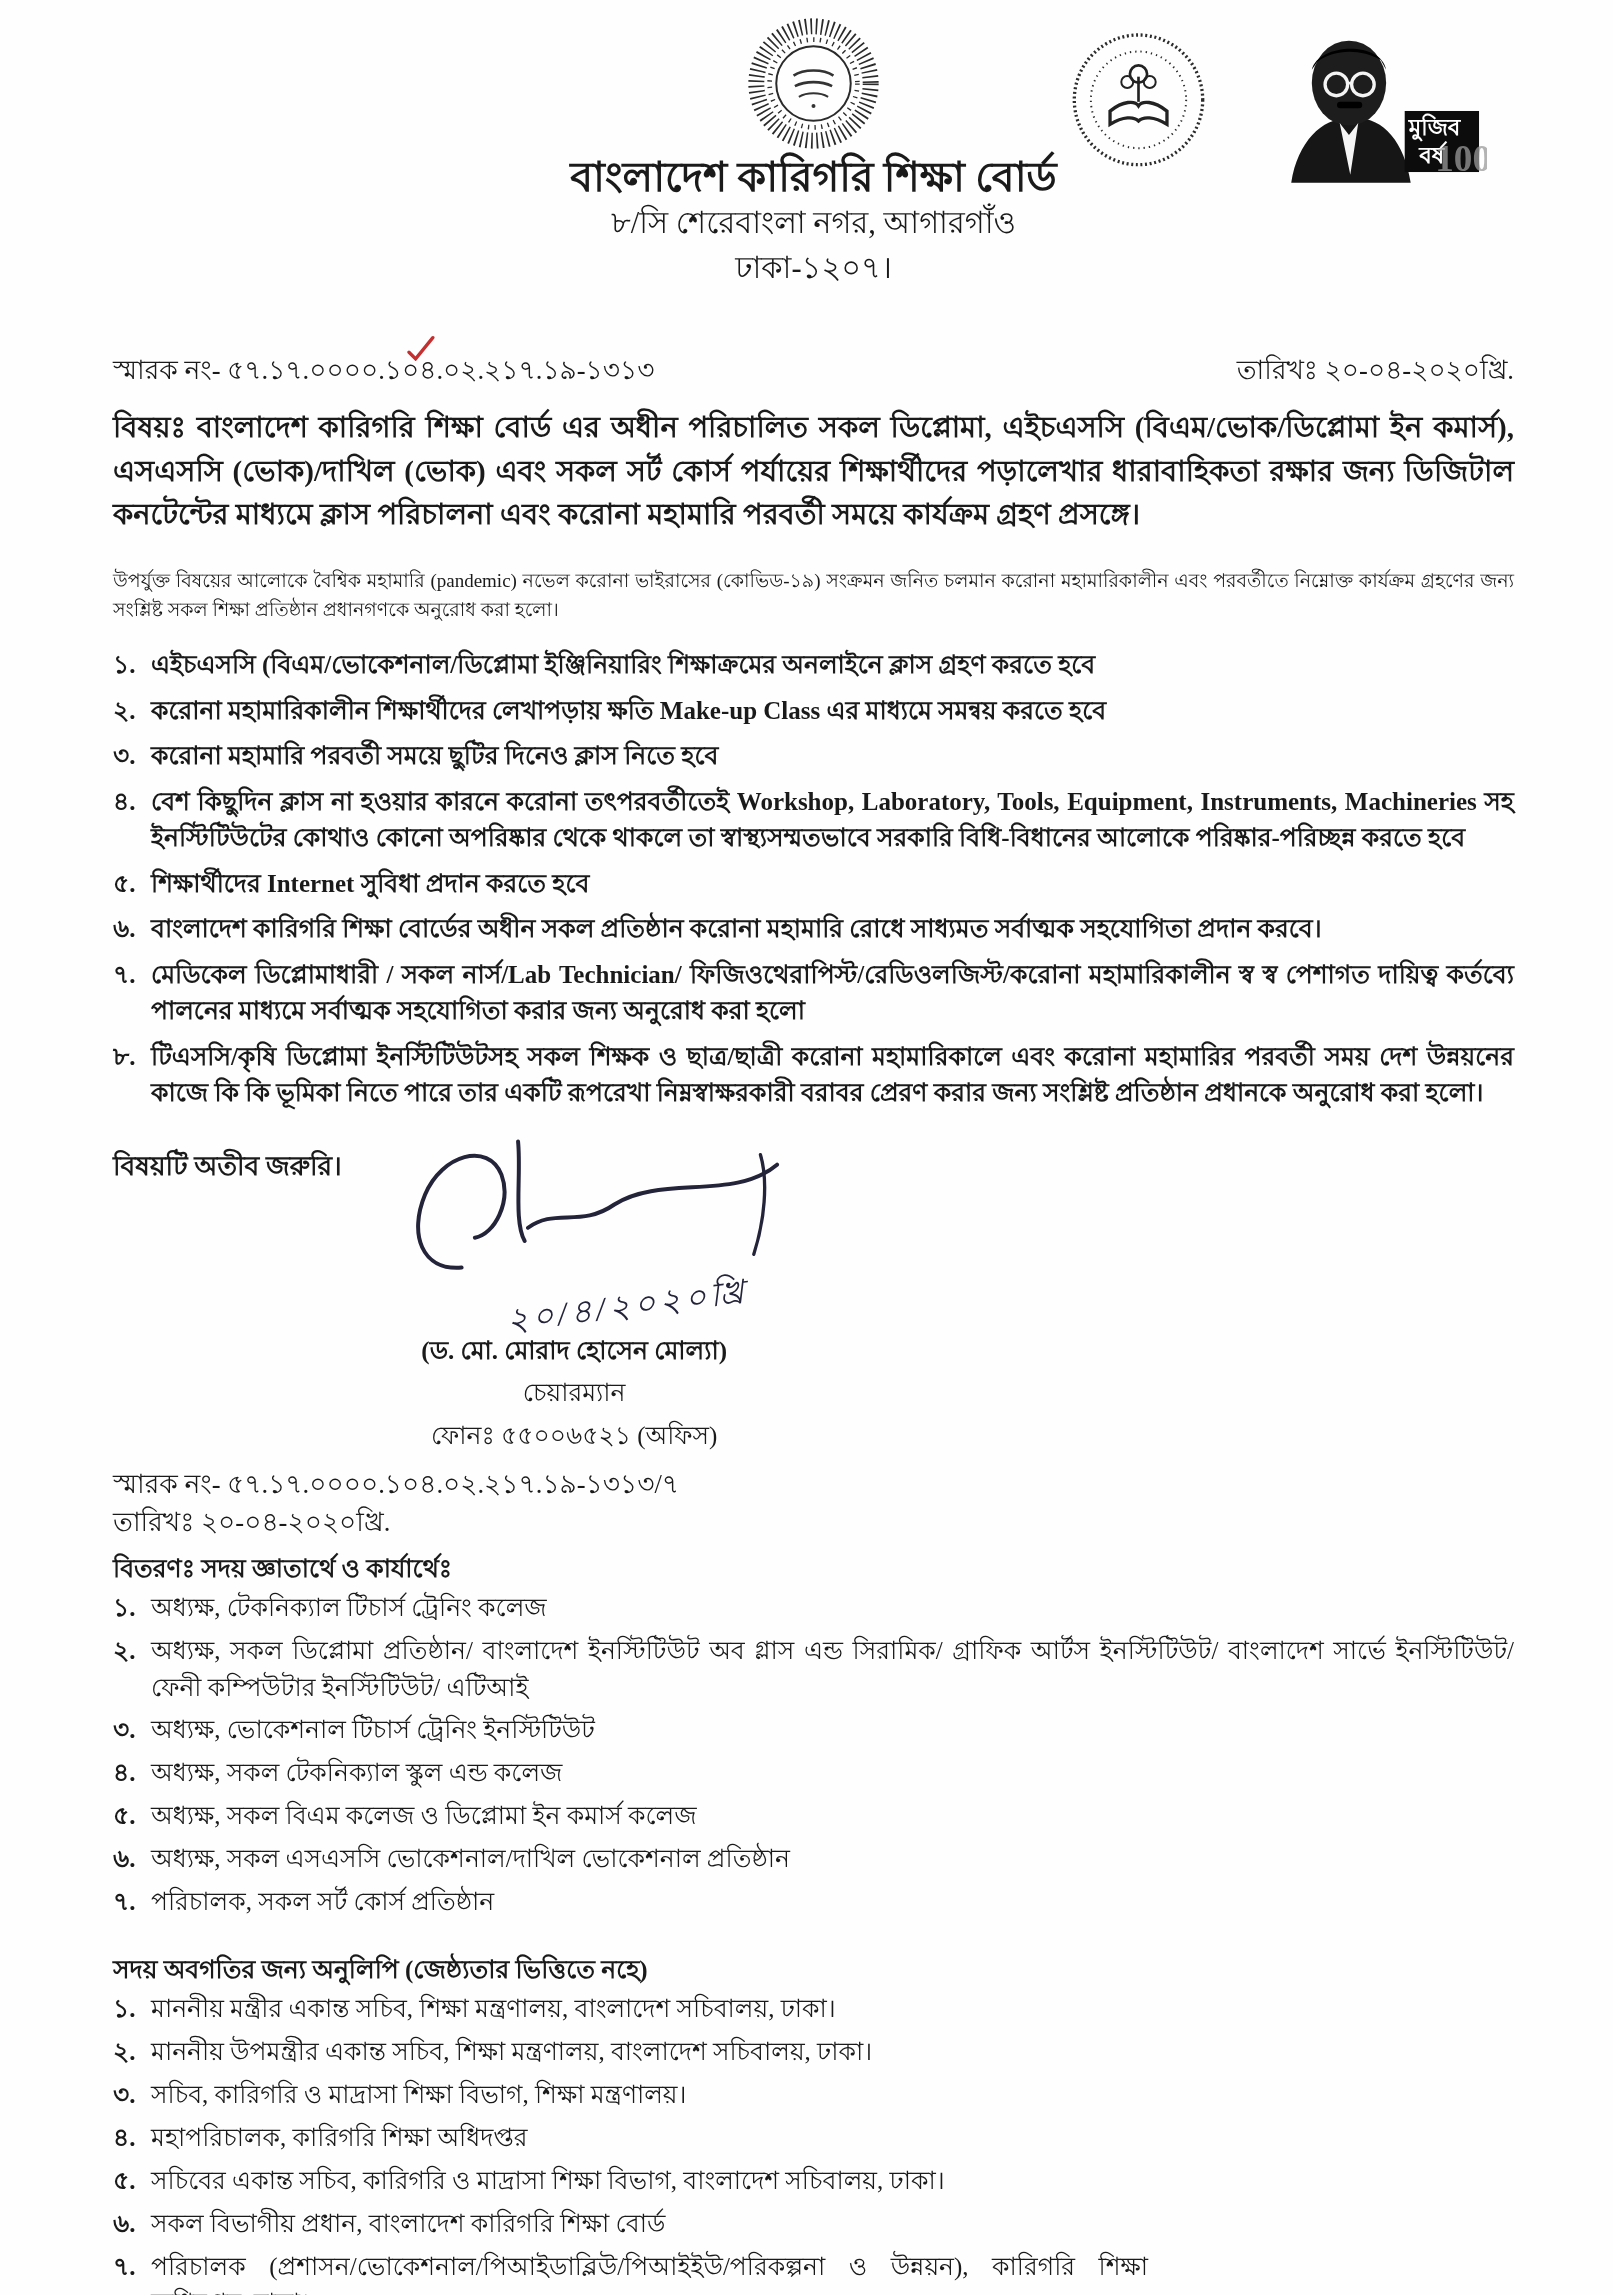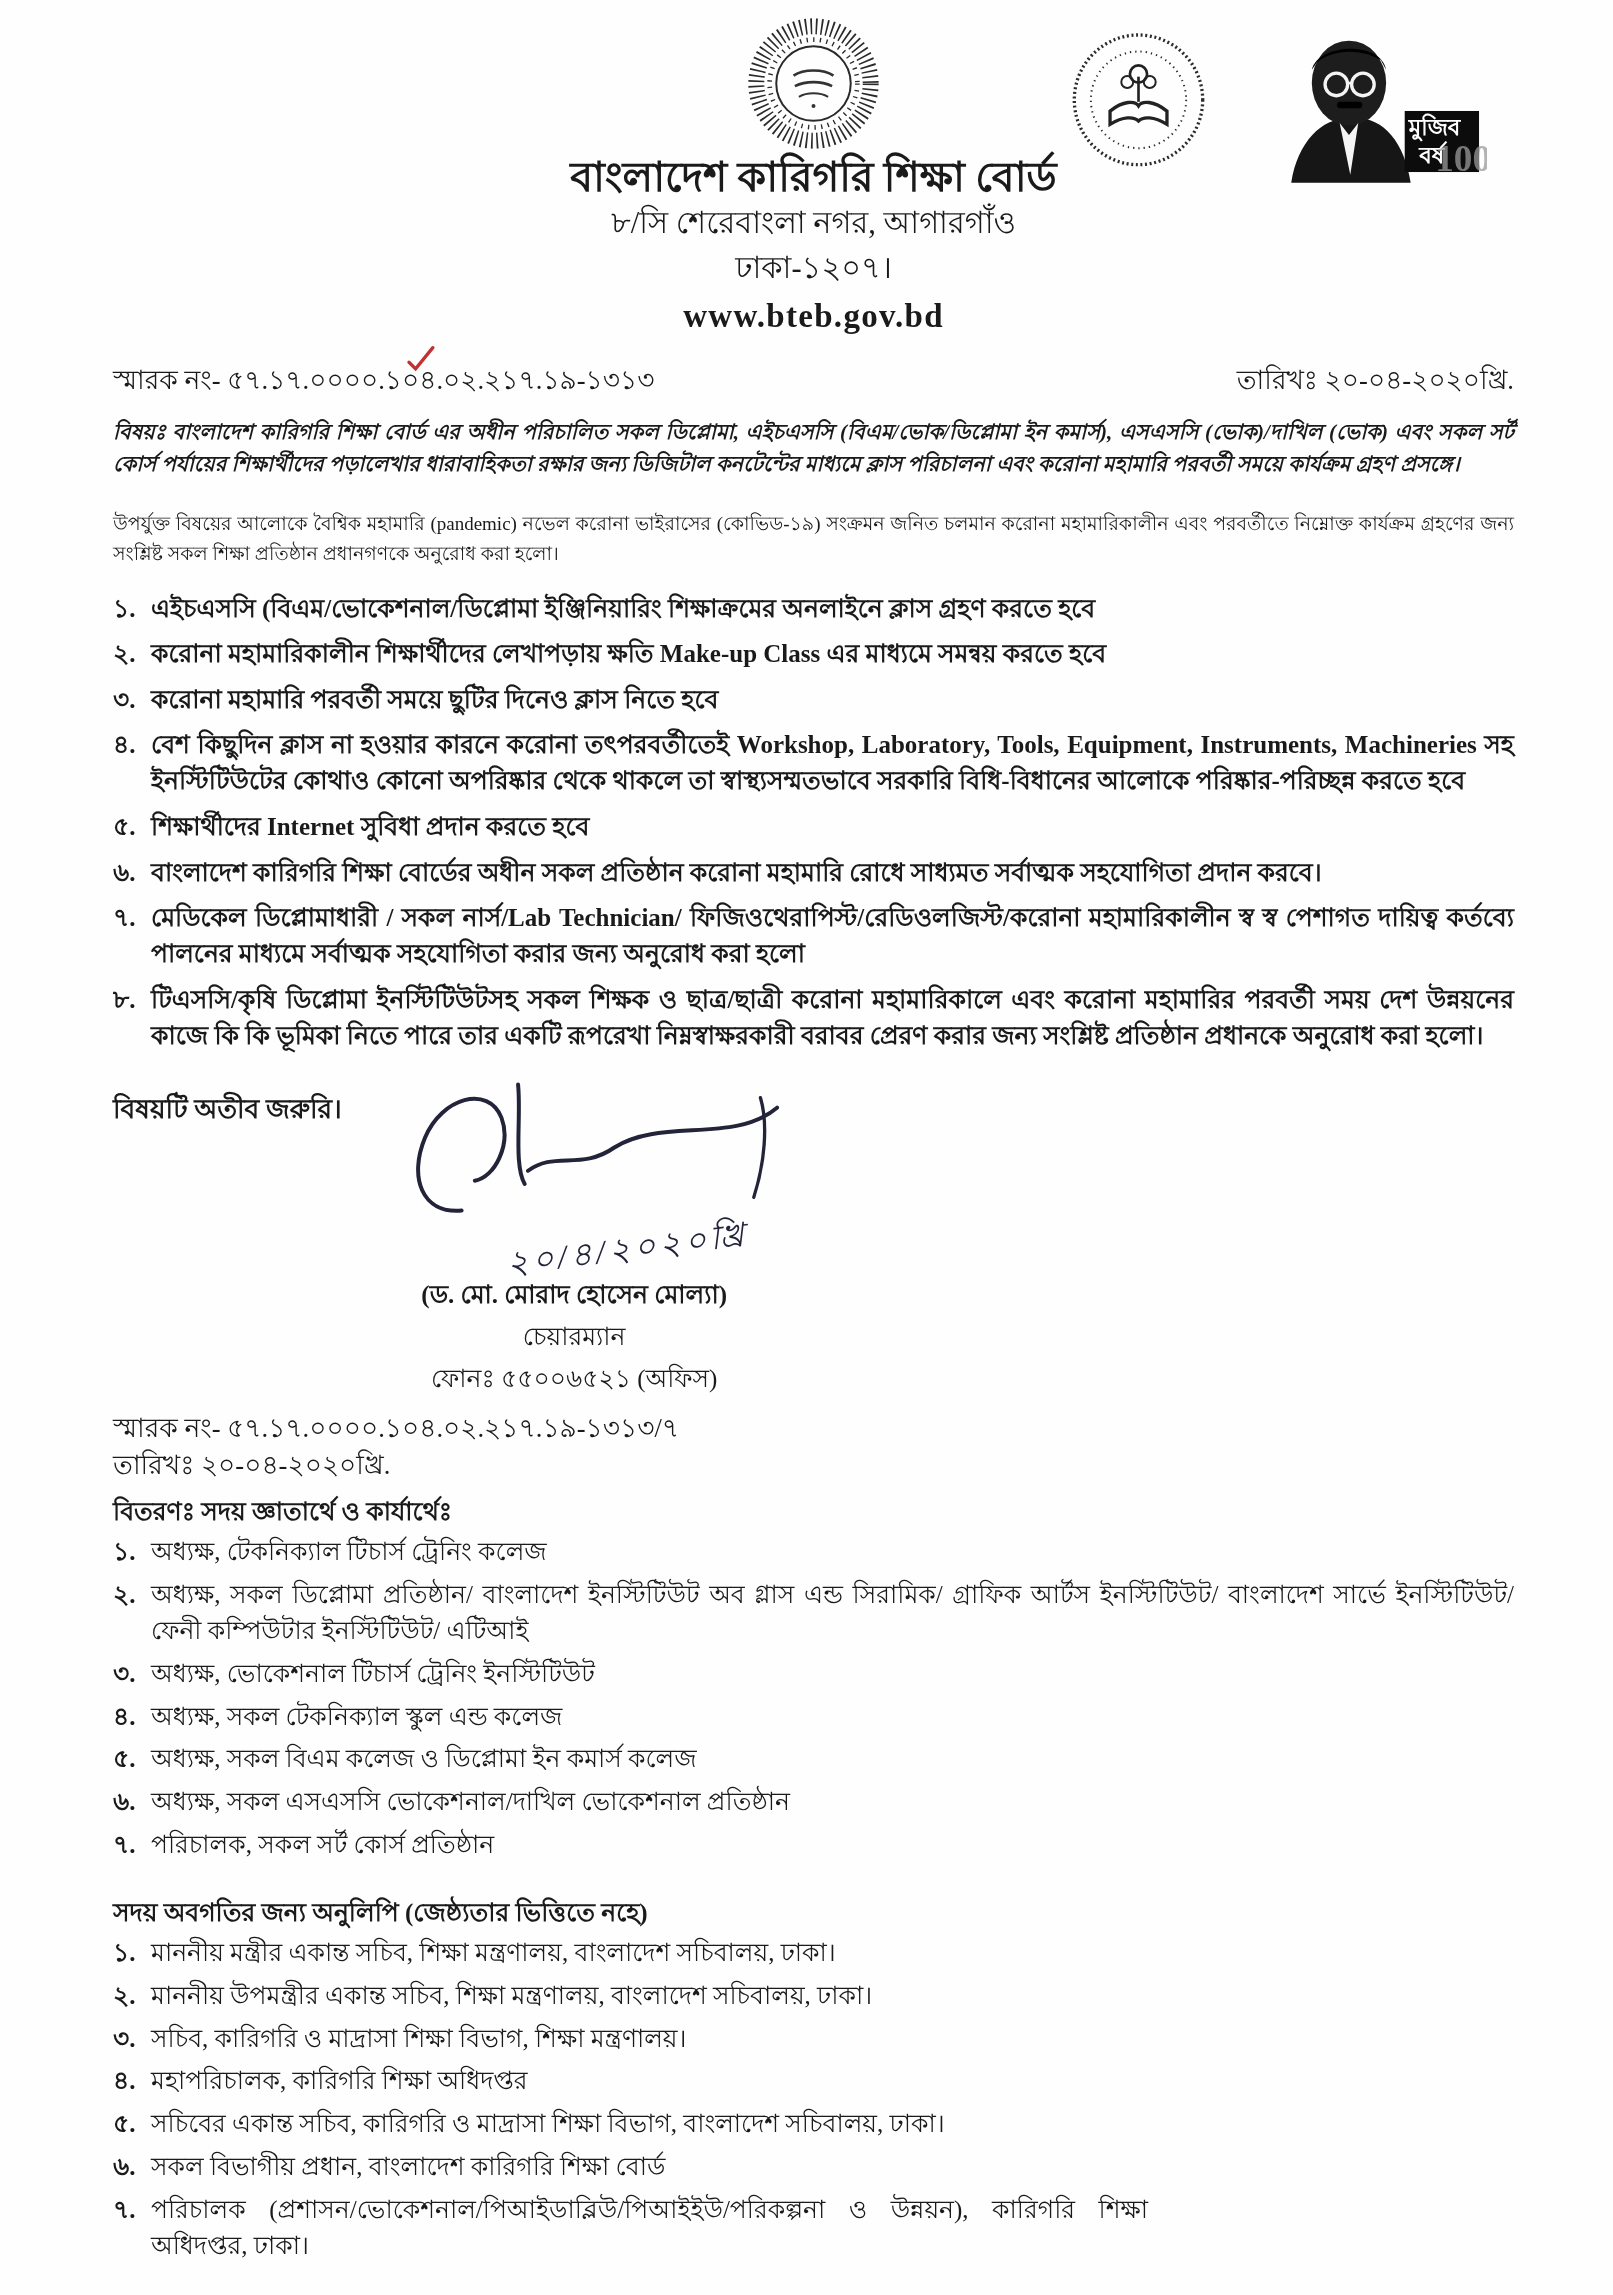--- a/index.html
+++ b/index.html
@@ -23,21 +23,21 @@
   .org-name{font-size:41px;font-weight:bold;margin:4px 0 1.3px 0;line-height:1.15;}
   .addr{font-size:30.5px;margin:1.3px 0;}
   .website{font-size:33px;font-weight:bold;letter-spacing:1.3px;margin-top:2.7px;}
   .corner-logos{position:absolute;top:13.3px;right:27px;display:flex;gap:60px;align-items:flex-start;}
   
   .memo-row{display:flex;justify-content:space-between;font-size:26.5px;margin-top:22.6px;}
   .memo-left{position:relative;text-align:right;}
   .red-tick{position:absolute;left:292px;top:-17px;}
   .memo-row.tight{margin-top:13.3px;flex-direction:column;}
   
-  .subject{font-weight:bold;text-align:justify;margin:17px 0 0 0;font-size:21px;line-height:1.5;font-style:italic;}
+  .subject{font-weight:bold;text-align:justify;margin:17px 0 0 0;font-size:29px;line-height:1.5;}
   .intro{text-align:justify;margin:29px 0 17px 0;font-size:19px;line-height:1.55;}
   .directives{margin-top:22.6px;}
   .item{display:flex;margin-bottom:9.3px;}
   .item .num{flex:0 0 38px;font-weight:bold;}
   .item .text{flex:1;text-align:justify;line-height:1.45;}
   .directives .item .text{font-weight:600;}
   
   .sign-row{display:flex;justify-content:flex-start;align-items:flex-start;margin-top:17px;font-family:Liberation Serif, serif;}
   .urgent{font-weight:bold;font-size:26.5px;padding-top:20px;}
   .sig-block{text-align:center;}
@@ -102,21 +102,20 @@
           <path d="M70,88 C85,78 115,78 130,88" fill="none" stroke="#333" stroke-width="4"></path>
           <path d="M72,104 C88,96 112,96 128,104" fill="none" stroke="#333" stroke-width="4"></path>
           <path d="M78,120 C90,113 110,113 122,120" fill="none" stroke="#333" stroke-width="3"></path>
           <circle cx="100" cy="134" r="3" fill="#333"></circle>
         </svg>
       </span>
     </div>
     <div class="org-name">বাংলাদেশ কারিগরি শিক্ষা বোর্ড</div>
     <div class="addr">৮/সি শেরেবাংলা নগর, আগারগাঁও</div>
     <div class="addr">ঢাকা-১২০৭।</div>
-    <div class="website">www.bteb.gov.bd</div>
   </header>
 
   <div class="memo-row">
     <span class="memo-left">
       <span>স্মারক নং- ৫৭.১৭.০০০০.১০৪.০২.২১৭.১৯-১৩১৩</span>
       <span class="red-tick">
         <svg width="30.5" height="26.5" viewBox="0 0 46 40">
           <path d="M6,26 L16,36 L42,4" fill="none" stroke="#c43030" stroke-width="5" stroke-linecap="round"></path>
         </svg>
       </span>

